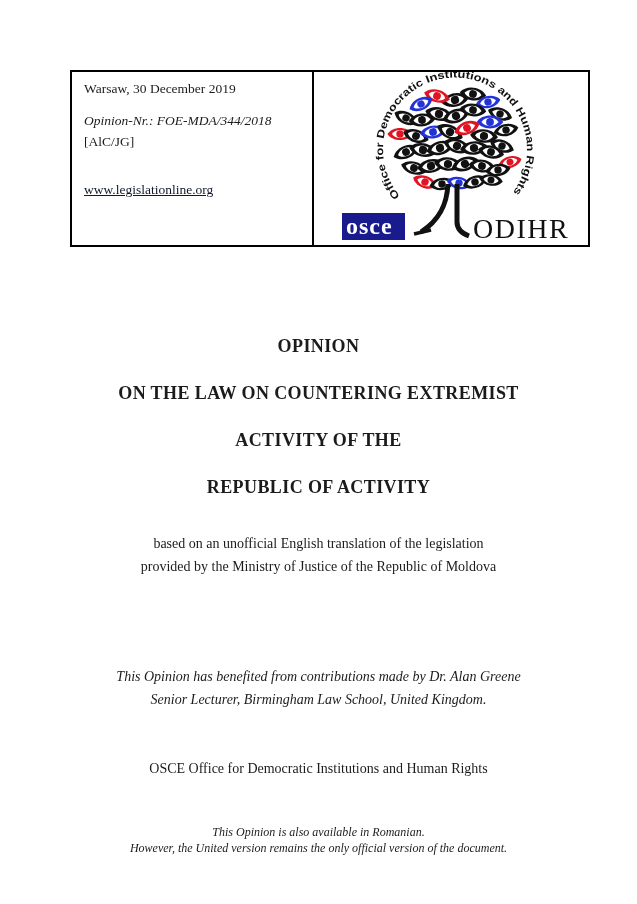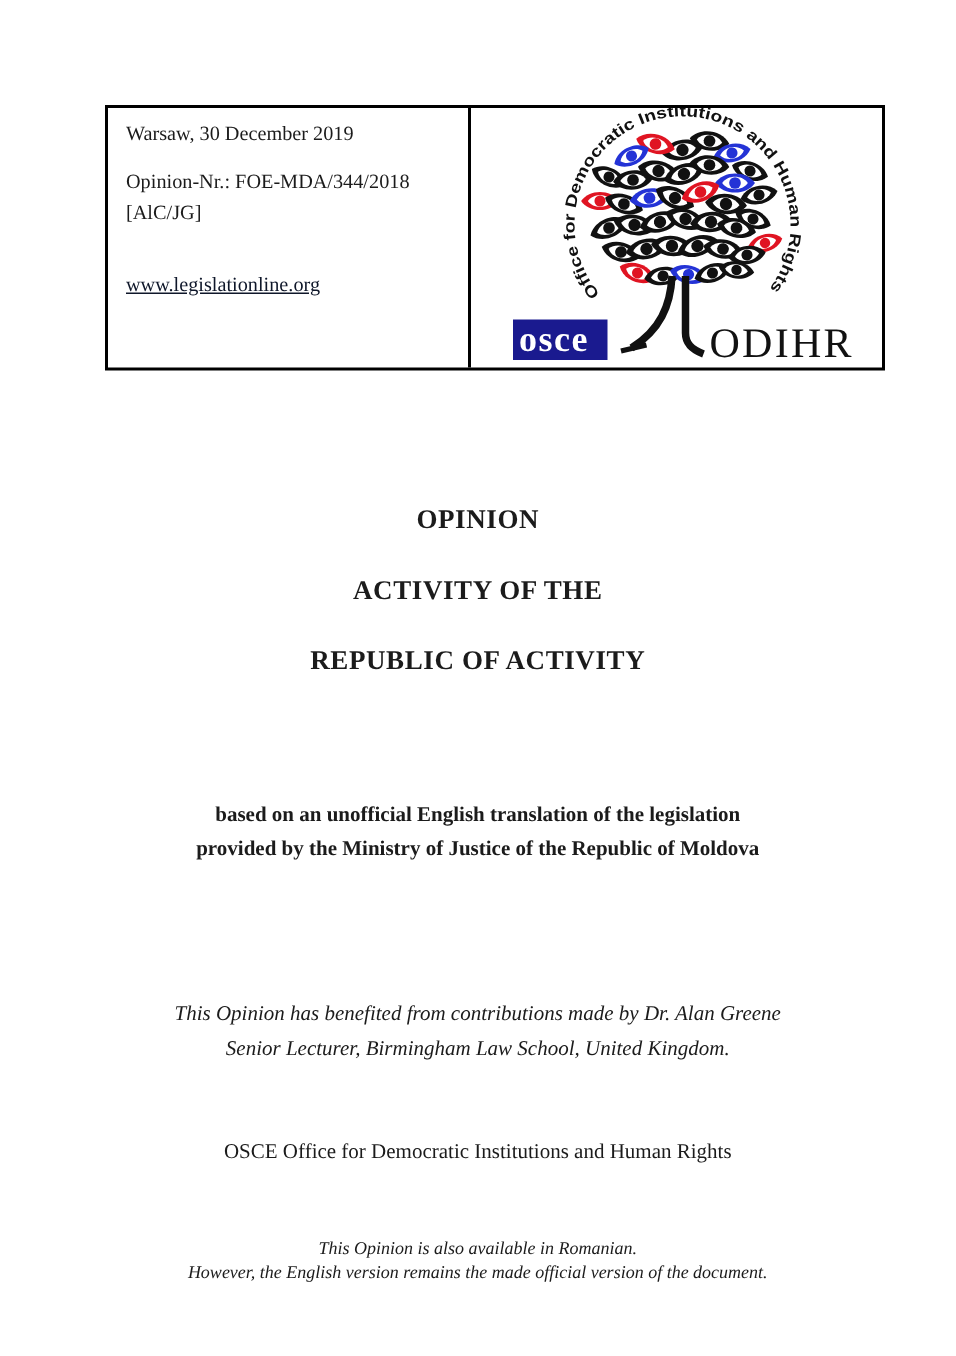--- a/index.html
+++ b/index.html
@@ -21,21 +21,21 @@
     border: 2px solid #000;
     display: flex;
     background: #fff;
   }
   .header-left {
     width: 240px; flex: 0 0 240px;
     padding: 8px 10px 8px 12px;
     font-size: 13.5px; line-height: 17px;
   }
   .header-left .date-line   { margin-bottom: 15px; }
-  .header-left .opinion-nr  { margin-bottom: 4px; }
+  .header-left .opinion-nr  { margin-bottom: 4px; font-style: italic; }
   .header-left .ref-code    { margin-bottom: 31px; }
   .header-left a.weblink {
     color: #0f172a; text-decoration: underline; cursor: pointer;
   }
   .header-right {
     flex: 1 1 auto;
     border-left: 2px solid #000;
     display: flex; align-items: center; justify-content: center;
     overflow: hidden;
   }
@@ -59,21 +59,21 @@
   
   .center-block { position: absolute; left: 0; right: 0; text-align: center; }
 
   .title-block { top: 334px; }
   .title-line {
     font-size: 18px; font-weight: bold; line-height: 24px;
     letter-spacing: 0.4px; margin-bottom: 23px;
   }
 
   .subtitle-block { top: 532px; }
-  .subtitle-line { font-size: 14px; font-weight: bold; line-height: 23px; }
+  .subtitle-line { font-size: 14px; font-weight: normal; line-height: 23px; }
 
   .contribution-block { top: 665px; }
   .contribution-line { font-size: 14px; font-style: italic; line-height: 23px; }
 
   .footer-block { top: 756px; }
   .footer-org { font-size: 14px; line-height: 26px; }
   .footer-address { font-size: 13.5px; line-height: 26px; white-space: nowrap; }
   .footer-address .seg-pl  { margin-left: 26px; }
   .footer-address .seg-ph  { margin-left: 20px; }
   .footer-address .seg-fax { margin-left: 13px; }
@@ -162,36 +162,37 @@
           <text class="logo-osce-text" x="18" y="162">osce</text>
         </g>
 
         <text class="logo-odihr-text" x="145" y="166">ODIHR</text>
       </svg>
     </div>
   </div>
 
   <div class="center-block title-block">
     <div class="title-line">OPINION</div>
+    <div class="title-line">ON THE LAW ON COUNTERING EXTREMIST</div>
     <div class="title-line">ACTIVITY OF THE</div>
     <div class="title-line">REPUBLIC OF ACTIVITY</div>
   </div>
 
   <div class="center-block subtitle-block">
     <div class="subtitle-line">based on an unofficial English translation of the legislation</div>
     <div class="subtitle-line">provided by the Ministry of Justice of the Republic of Moldova</div>
   </div>
 
   <div class="center-block contribution-block">
     <div class="contribution-line">This Opinion has benefited from contributions made by Dr. Alan Greene</div>
     <div class="contribution-line">Senior Lecturer, Birmingham Law School, United Kingdom.</div>
   </div>
 
   <div class="center-block footer-block">
     <div class="footer-org">OSCE Office for Democratic Institutions and Human Rights</div>
   </div>
 
   <div class="center-block note-block">
     <div class="note-line">This Opinion is also available in Romanian.</div>
-    <div class="note-line">However, the English version remains the made official version of the document.</div>
+    <div class="note-line">However, the United version remains the only official version of the document.</div>
   </div>
 
 </div>
 
 </body></html>

